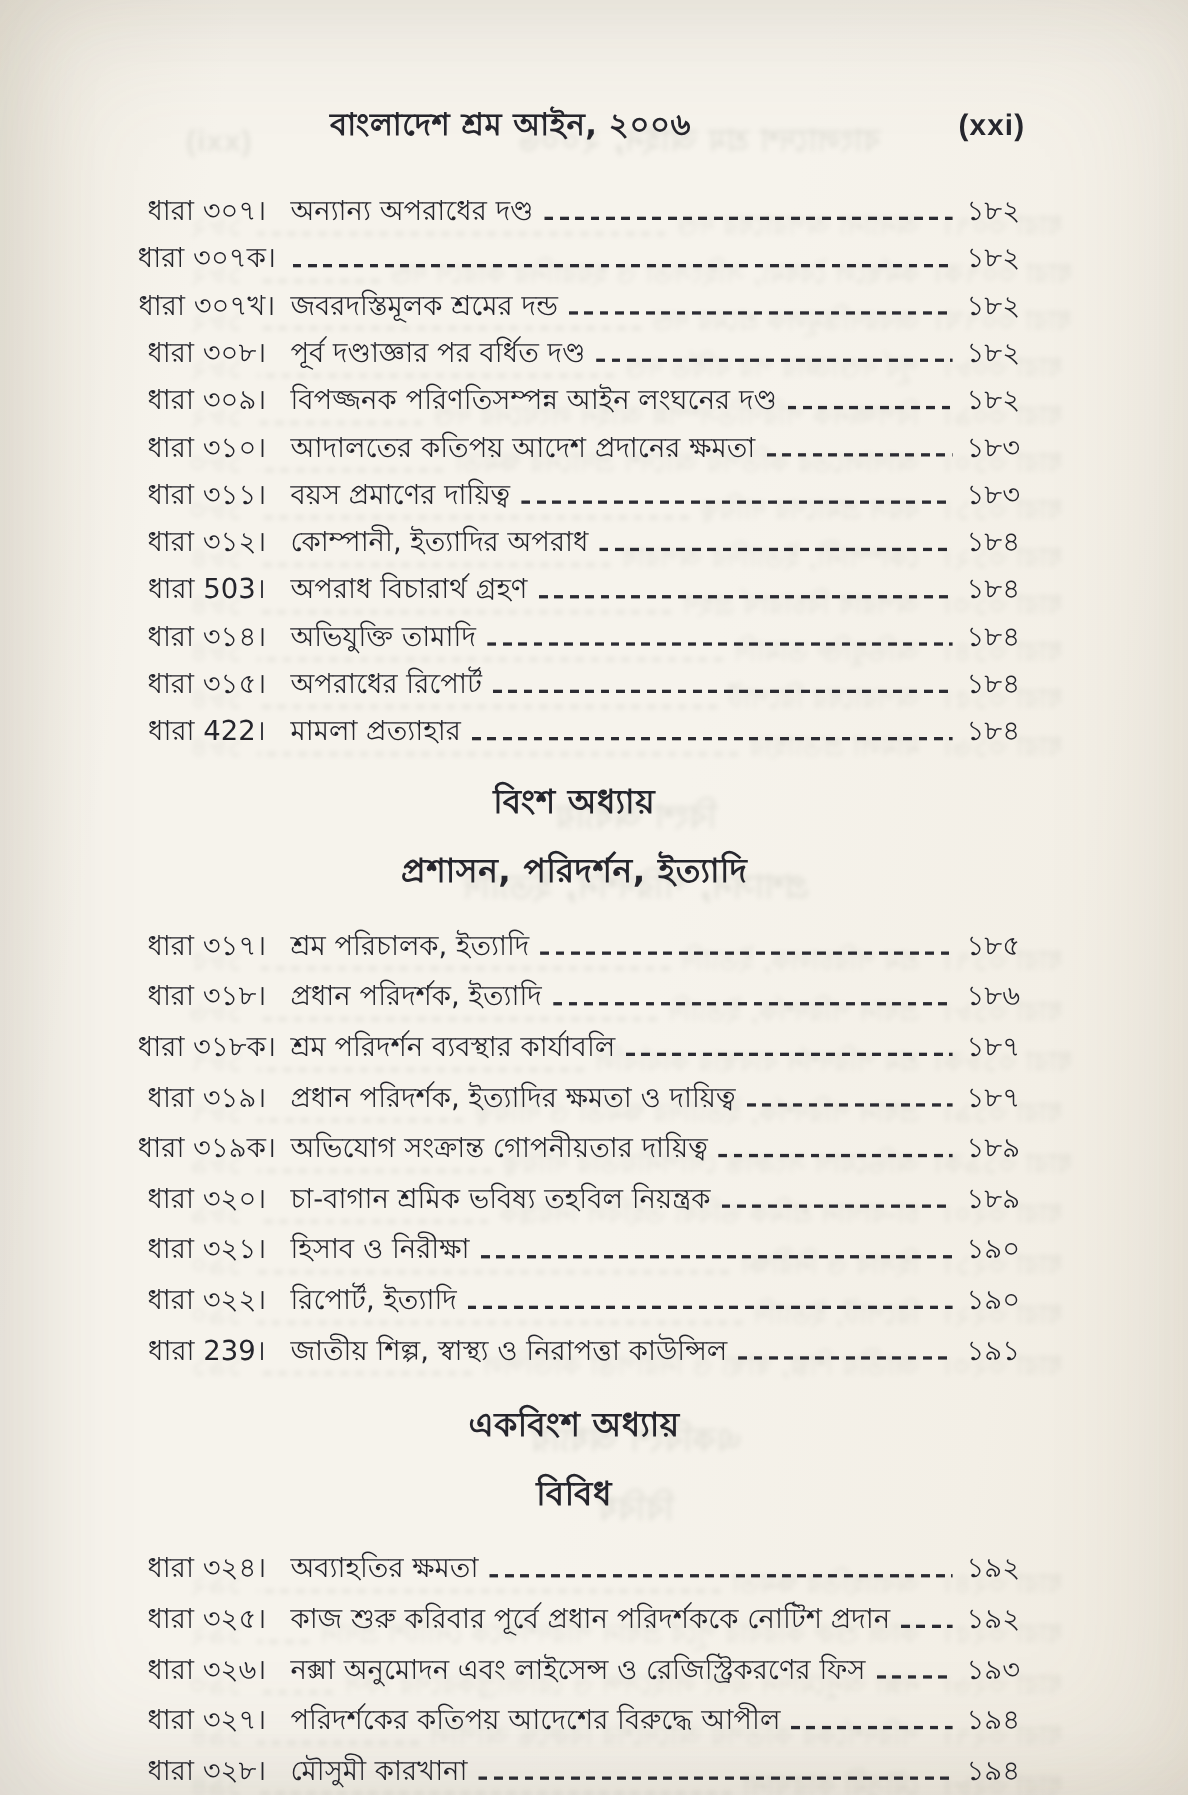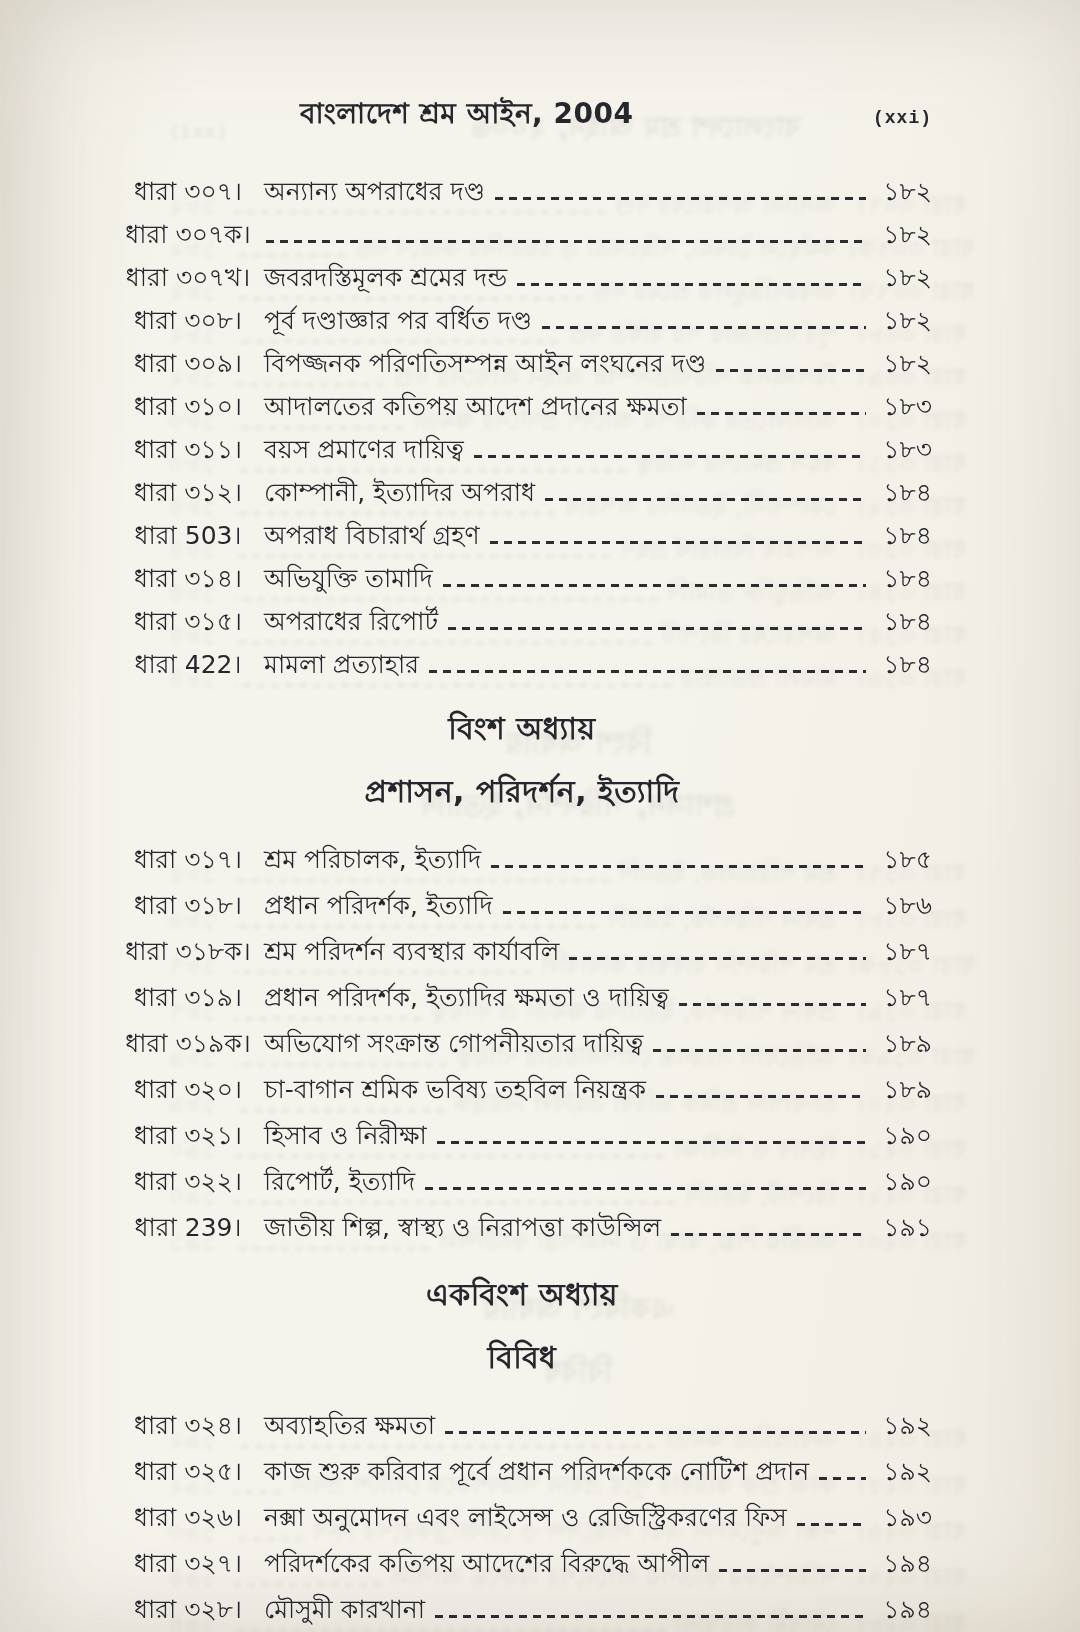--- a/index.html
+++ b/index.html
@@ -42,40 +42,40 @@
     display:flex;align-items:baseline;
     margin-bottom:28px;
   }
   .doc-title{
     font-size:28px;font-weight:700;
     margin-left:188px;
     letter-spacing:.5px;
   }
   .page-label{
     margin-left:auto;
-    font-family:Liberation Mono, monospace;
-    font-size:18px;font-weight:700;letter-spacing:1px;
+    font-family:Liberation Sans, sans-serif;
+    font-size:27px;font-weight:700;letter-spacing:1px;
   }
   .toc-section{margin:0;}
   .row{
     display:flex;align-items:baseline;
     height:43px;box-sizing:border-box;
     padding-top:5px;
     font-size:25px;
     white-space:nowrap;
   }
   .sec-1 .row,.sec-2 .row{height:46px;}
   .row-label{flex:none;width:152px;text-align:center;}
   .row-title{flex:none;padding-right:8px;text-align:right;}
   .leader{
     flex:1;height:3px;min-width:30px;
     background:repeating-linear-gradient(90deg,#2c2c33 0 8px,transparent 8px 14px);
     margin:0 8px 0 2px;
   }
-  .row-page{flex:none;min-width:58px;text-align:right;font-family:Liberation Serif, serif;}
+  .row-page{flex:none;min-width:58px;text-align:center;font-family:Liberation Serif, serif;}
   .chap-heading,.chap-sub{
     text-align:center;
     font-size:30px;font-weight:700;
     letter-spacing:.5px;
   }
   .chap-heading{margin:22px 0 8px;}
   .chap-sub{margin:12px 0 16px;}
 </style>
 </head>
 <body>
@@ -252,21 +252,21 @@
               <span class="row-title">মৌসুমী কারখানা</span>
               <span class="leader"></span>
               <span class="row-page">১৯৪</span>
             </div>
           </div>
         </div>
   </div>
     </div>
   <div class="content">
     <div class="header">
-      <span class="doc-title">বাংলাদেশ শ্রম আইন, 2004</span>
+      <span class="doc-title">বাংলাদেশ শ্রম আইন, ২০০৬</span>
       <span class="page-label">(xxi)</span>
     </div>
     <div id="toc">
         <div class="toc-section sec-0">
           <div class="row">
             <span class="row-label">ধারা ৩০৭।</span>
             <span class="row-title">অন্যান্য অপরাধের দণ্ড</span>
             <span class="leader"></span>
             <span class="row-page">১৮২</span>
           </div>

